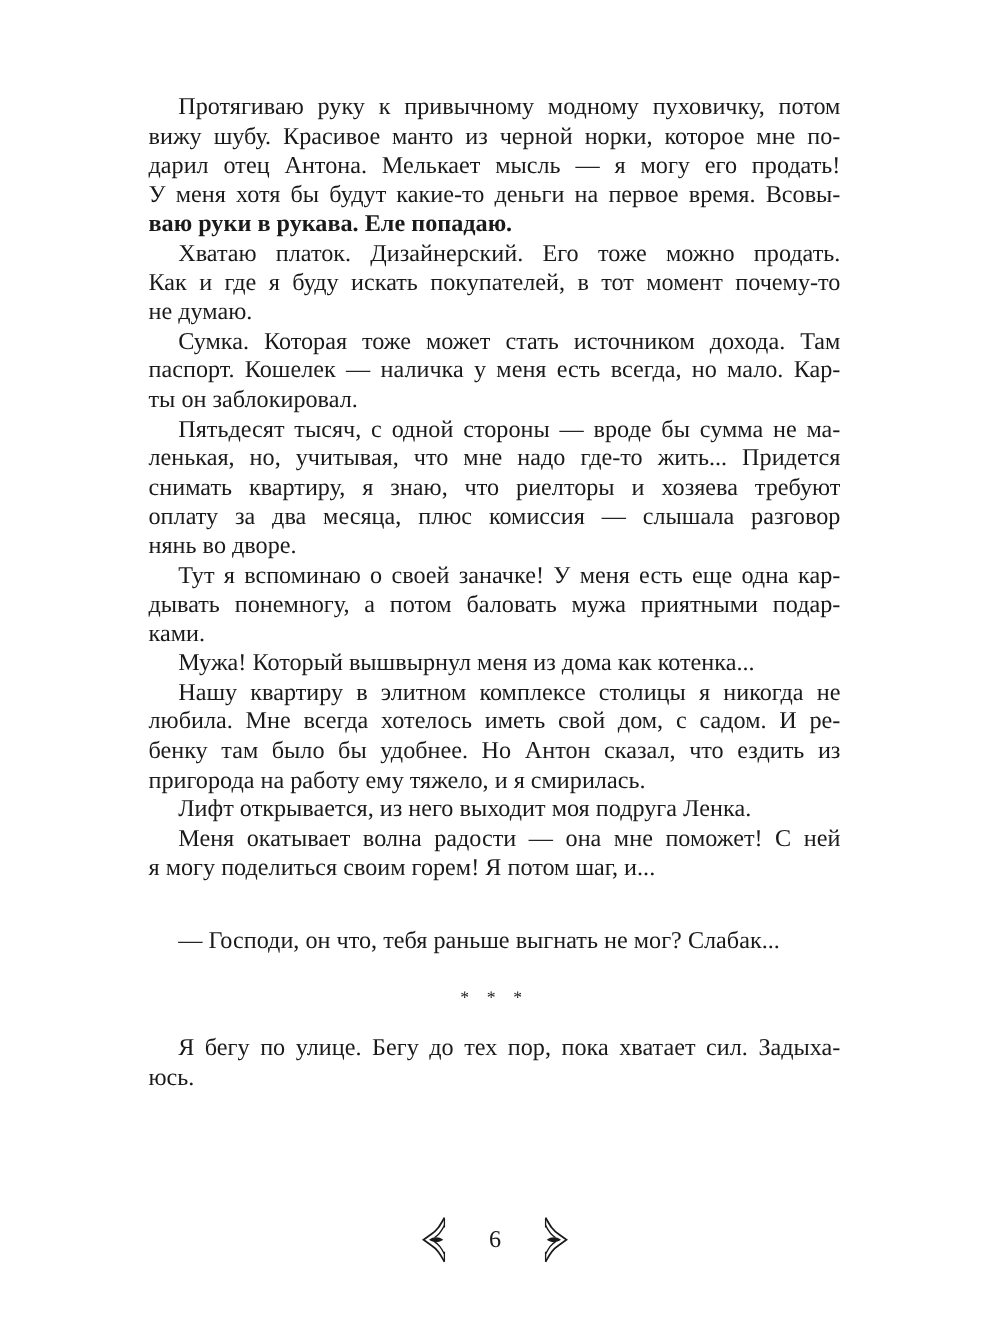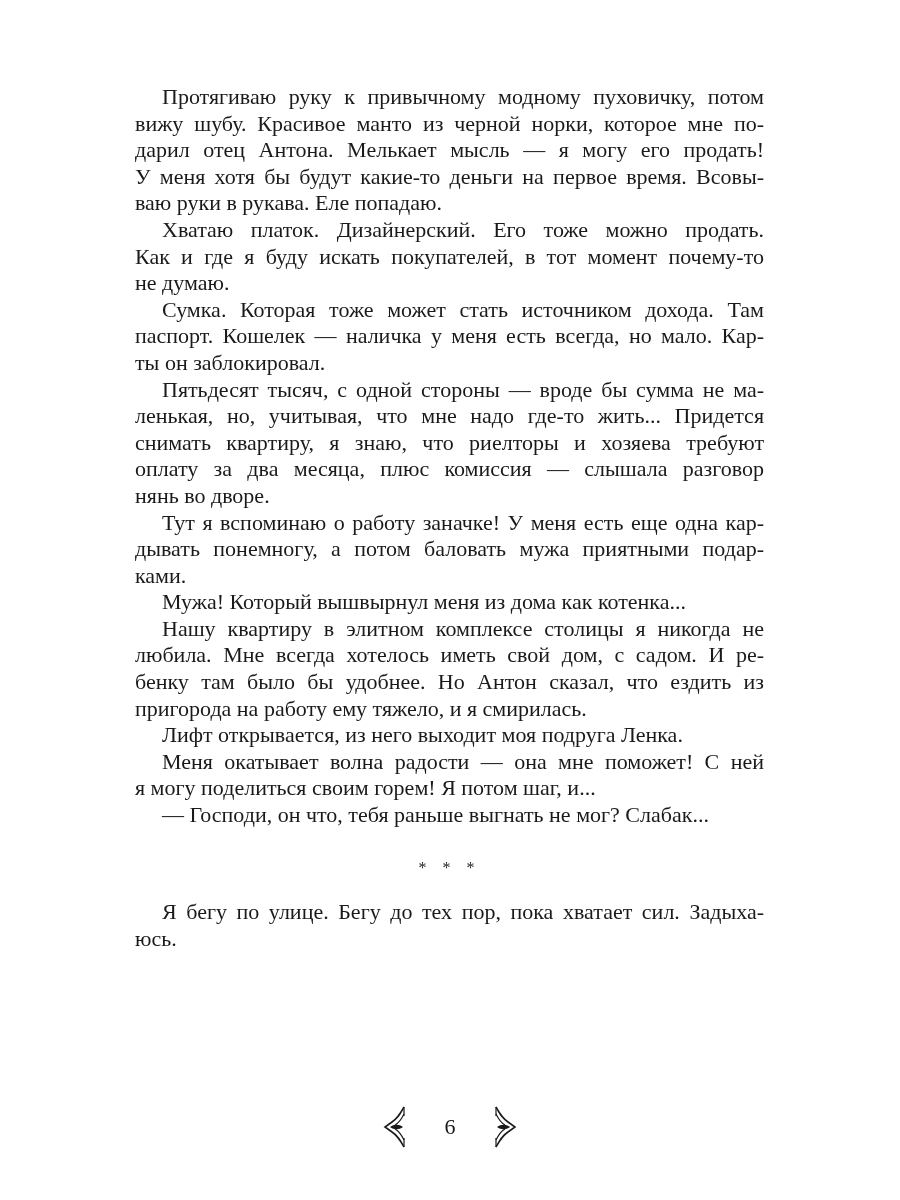--- a/index.html
+++ b/index.html
@@ -74,62 +74,62 @@
 </head>
 <body>
 
 <div class="page">
   <div id="paras-before">
       <p class="para">
         <span class="ln" style="text-indent: 27px;">Протягиваю руку к привычному модному пуховичку, потом</span>
         <span class="ln" style="text-indent: 0px;">вижу шубу. Красивое манто из черной норки, которое мне по-</span>
         <span class="ln" style="text-indent: 0px;">дарил отец Антона. Мелькает мысль — я могу его продать!</span>
         <span class="ln" style="text-indent: 0px;">У меня хотя бы будут какие-то деньги на первое время. Всовы-</span>
-        <span class="ln last" style="text-indent: 0px;">ваю руки в рукава. Еле попадаю.</span>
+        <span class="ln last" style="text-indent: 0px; font-weight: bold;">ваю руки в рукава. Еле попадаю.</span>
       </p>
       <p class="para">
         <span class="ln" style="text-indent: 27px;">Хватаю платок. Дизайнерский. Его тоже можно продать.</span>
         <span class="ln" style="text-indent: 0px;">Как и где я буду искать покупателей, в тот момент почему-то</span>
         <span class="ln last" style="text-indent: 0px;">не думаю.</span>
       </p>
       <p class="para">
         <span class="ln" style="text-indent: 27px;">Сумка. Которая тоже может стать источником дохода. Там</span>
         <span class="ln" style="text-indent: 0px;">паспорт. Кошелек — наличка у меня есть всегда, но мало. Кар-</span>
         <span class="ln last" style="text-indent: 0px;">ты он заблокировал.</span>
       </p>
       <p class="para">
         <span class="ln" style="text-indent: 27px;">Пятьдесят тысяч, с одной стороны — вроде бы сумма не ма-</span>
         <span class="ln" style="text-indent: 0px;">ленькая, но, учитывая, что мне надо где-то жить... Придется</span>
         <span class="ln" style="text-indent: 0px;">снимать квартиру, я знаю, что риелторы и хозяева требуют</span>
         <span class="ln" style="text-indent: 0px;">оплату за два месяца, плюс комиссия — слышала разговор</span>
         <span class="ln last" style="text-indent: 0px;">нянь во дворе.</span>
       </p>
       <p class="para">
-        <span class="ln" style="text-indent: 27px;">Тут я вспоминаю о работу заначке! У меня есть еще одна кар-</span>
+        <span class="ln" style="text-indent: 27px;">Тут я вспоминаю о своей заначке! У меня есть еще одна кар-</span>
         <span class="ln" style="text-indent: 0px;">дывать понемногу, а потом баловать мужа приятными подар-</span>
         <span class="ln last" style="text-indent: 0px;">ками.</span>
       </p>
       <p class="para">
         <span class="ln last" style="text-indent: 27px;">Мужа! Который вышвырнул меня из дома как котенка...</span>
       </p>
       <p class="para">
         <span class="ln" style="text-indent: 27px;">Нашу квартиру в элитном комплексе столицы я никогда не</span>
         <span class="ln" style="text-indent: 0px;">любила. Мне всегда хотелось иметь свой дом, с садом. И ре-</span>
         <span class="ln" style="text-indent: 0px;">бенку там было бы удобнее. Но Антон сказал, что ездить из</span>
         <span class="ln last" style="text-indent: 0px;">пригорода на работу ему тяжело, и я смирилась.</span>
       </p>
       <p class="para">
         <span class="ln last" style="text-indent: 27px;">Лифт открывается, из него выходит моя подруга Ленка.</span>
       </p>
       <p class="para">
         <span class="ln" style="text-indent: 27px;">Меня окатывает волна радости — она мне поможет! С ней</span>
         <span class="ln last" style="text-indent: 0px;">я могу поделиться своим горем! Я потом шаг, и...</span>
       </p>
       <p class="para">
-        <span class="ln last" style="text-indent: 27px;">— Господи, он что, тебя раньше выгнать не мог? Слабак...</span>
+        <span class="ln last" style="text-indent: 27px; margin-top: 40px;">— Господи, он что, тебя раньше выгнать не мог? Слабак...</span>
       </p>
     </div>
   <div class="sep">* * *</div>
   <div id="paras-after">
       <p class="para">
         <span class="ln" style="text-indent: 27px;">Я бегу по улице. Бегу до тех пор, пока хватает сил. Задыха-</span>
         <span class="ln last" style="text-indent: 0px;">юсь.</span>
       </p>
     </div>
 </div>

